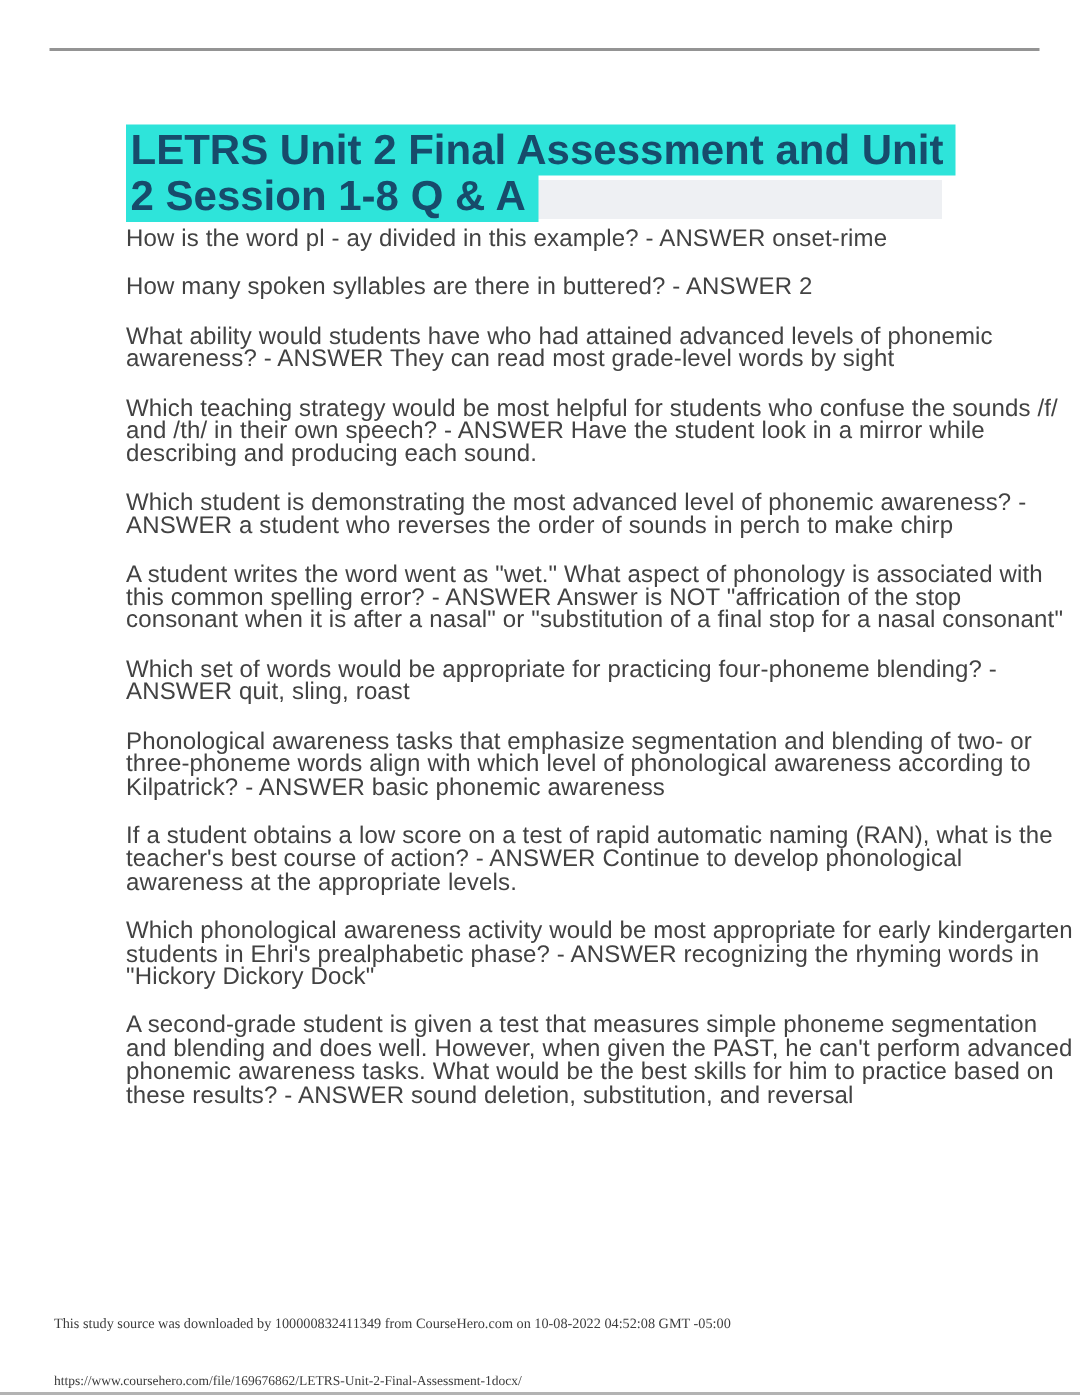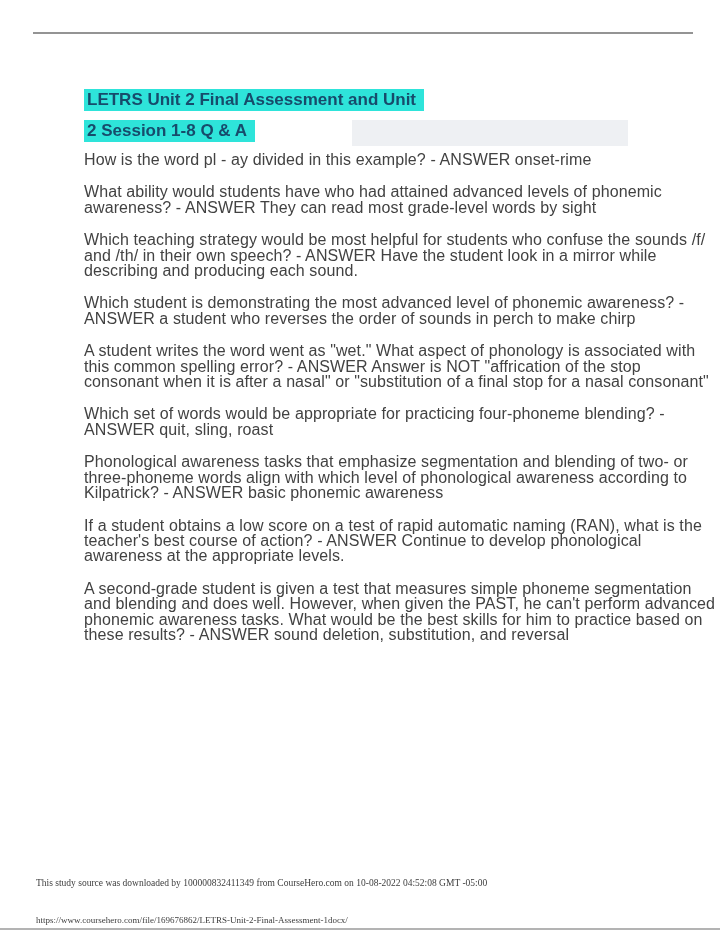--- a/index.html
+++ b/index.html
@@ -41,21 +41,21 @@
     top: 120px;
     width: 276px;
     height: 26px;
     background: #eef0f3;
   }
   .title {
     position: absolute;
     left: 84px;
     top: 84px;
     margin: 0;
-    font-size: 17px;
+    font-size: 28px;
     font-weight: bold;
     line-height: 31px;
     color: var(--title-text, #174b6b);
   }
   .title .hl {
     background: var(--title-highlight, #2ee4da);
     padding: 1px 8px 2px 3px;
   }
   .content {
     position: absolute;
@@ -98,38 +98,42 @@
 <div class="page">
 
   <div class="rule-top"></div>
 
   <div class="select-artifact"></div>
 
   <h1 class="title"><span class="hl">LETRS Unit 2 Final Assessment and Unit</span><br><span class="hl">2 Session 1-8 Q &amp; A</span></h1>
 
   <main class="content">
     <p class="qa">How is the word pl - ay divided in this example? - ANSWER onset-rime</p>
+    <p class="qa">How many spoken syllables are there in buttered? - ANSWER 2</p>
     <p class="qa">What ability would students have who had attained advanced levels of phonemic
 awareness? - ANSWER They can read most grade-level words by sight</p>
     <p class="qa">Which teaching strategy would be most helpful for students who confuse the sounds /f/
 and /th/ in their own speech? - ANSWER Have the student look in a mirror while
 describing and producing each sound.</p>
     <p class="qa">Which student is demonstrating the most advanced level of phonemic awareness? -
 ANSWER a student who reverses the order of sounds in perch to make chirp</p>
     <p class="qa">A student writes the word went as "wet." What aspect of phonology is associated with
 this common spelling error? - ANSWER Answer is NOT "affrication of the stop
 consonant when it is after a nasal" or "substitution of a final stop for a nasal consonant"</p>
     <p class="qa">Which set of words would be appropriate for practicing four-phoneme blending? -
 ANSWER quit, sling, roast</p>
     <p class="qa">Phonological awareness tasks that emphasize segmentation and blending of two- or
 three-phoneme words align with which level of phonological awareness according to
 Kilpatrick? - ANSWER basic phonemic awareness</p>
     <p class="qa">If a student obtains a low score on a test of rapid automatic naming (RAN), what is the
 teacher's best course of action? - ANSWER Continue to develop phonological
 awareness at the appropriate levels.</p>
+    <p class="qa">Which phonological awareness activity would be most appropriate for early kindergarten
+students in Ehri's prealphabetic phase? - ANSWER recognizing the rhyming words in
+"Hickory Dickory Dock"</p>
     <p class="qa">A second-grade student is given a test that measures simple phoneme segmentation
 and blending and does well. However, when given the PAST, he can't perform advanced
 phonemic awareness tasks. What would be the best skills for him to practice based on
 these results? - ANSWER sound deletion, substitution, and reversal</p>
   </main>
 
   <div class="footer-note">This study source was downloaded by 100000832411349 from CourseHero.com on 10-08-2022 04:52:08 GMT -05:00</div>
 
   <a class="footer-url">https://www.coursehero.com/file/169676862/LETRS-Unit-2-Final-Assessment-1docx/</a>
 

